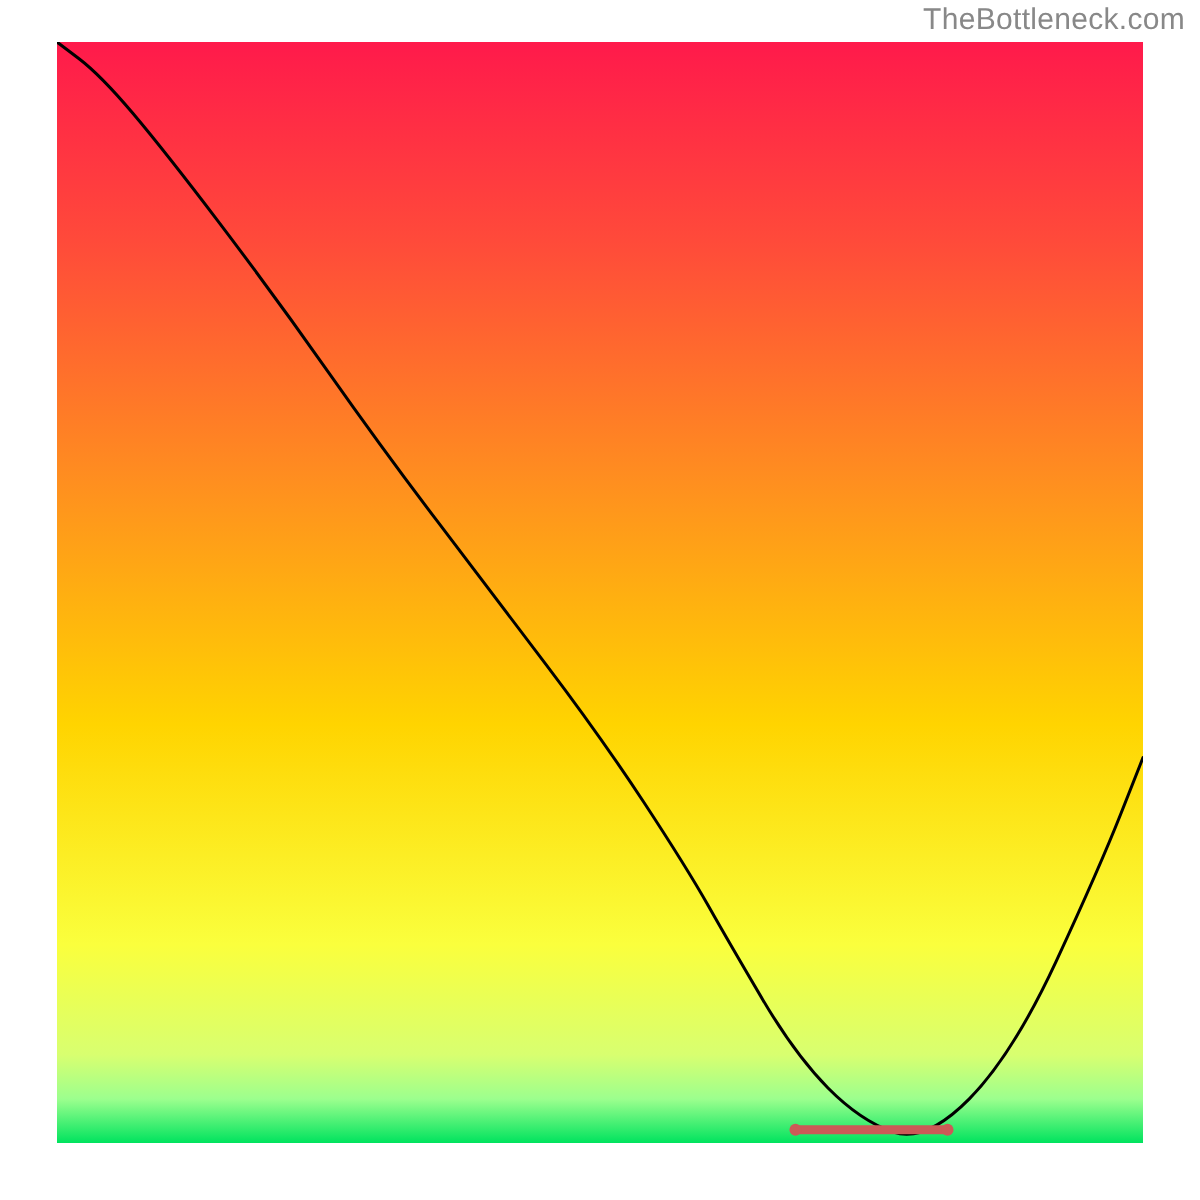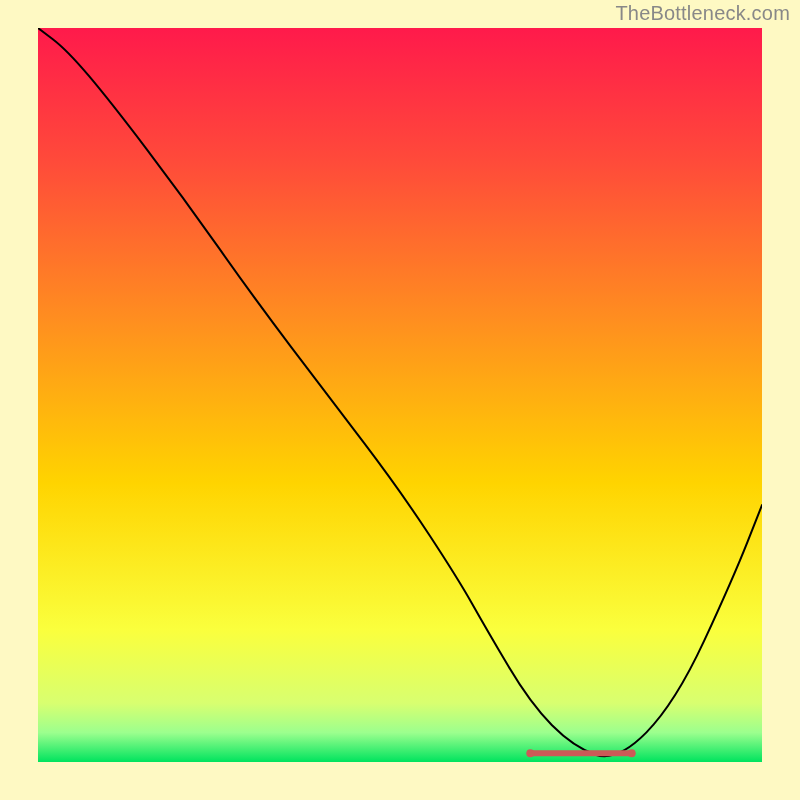--- a/index.html
+++ b/index.html
@@ -8,21 +8,21 @@
     width: 800px;
     height: 800px;
     background: #000;
     overflow: hidden;
     font-family: Arial, Helvetica, sans-serif;
   }
   .frame {
     position: relative;
     width: 800px;
     height: 800px;
-    background: #fef9c3;
+    background: #ffffff;
   }
   .watermark {
     position: absolute;
     top: 2px;
     right: 10px;
     color: #888;
     font-size: 20px;
     font-weight: 500;
     letter-spacing: 0.2px;
     z-index: 10;

